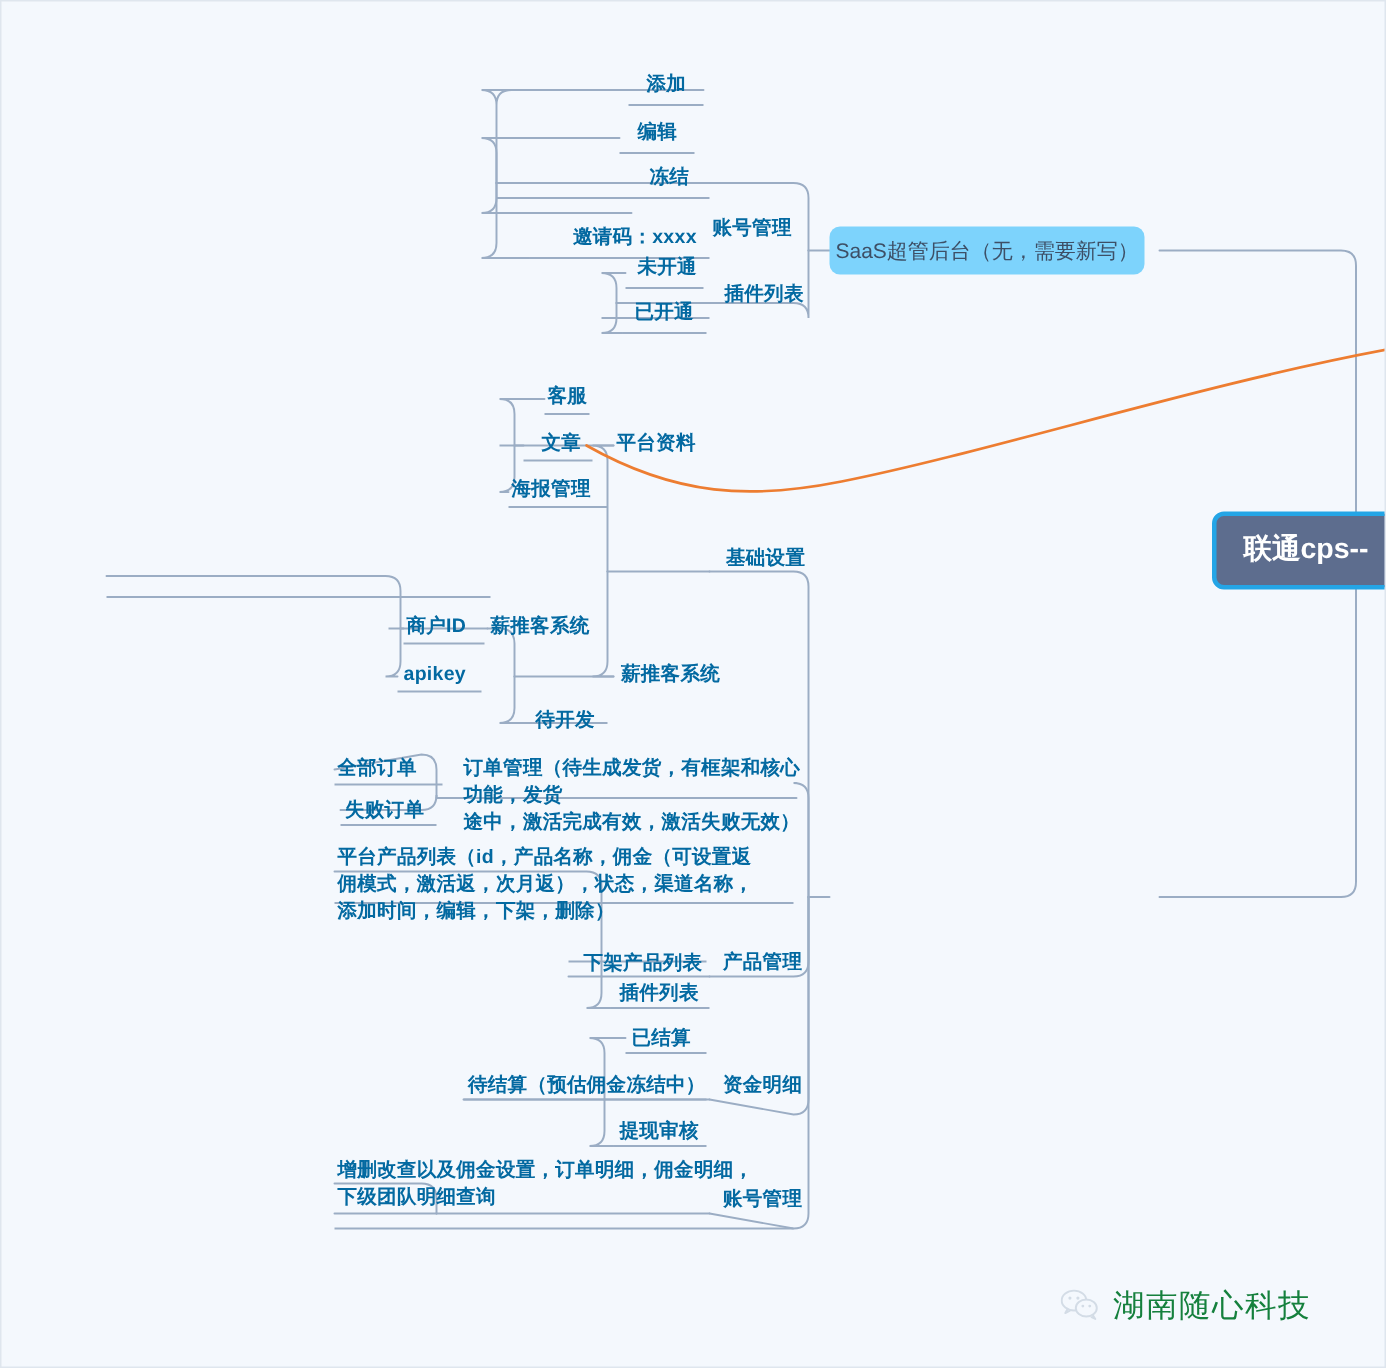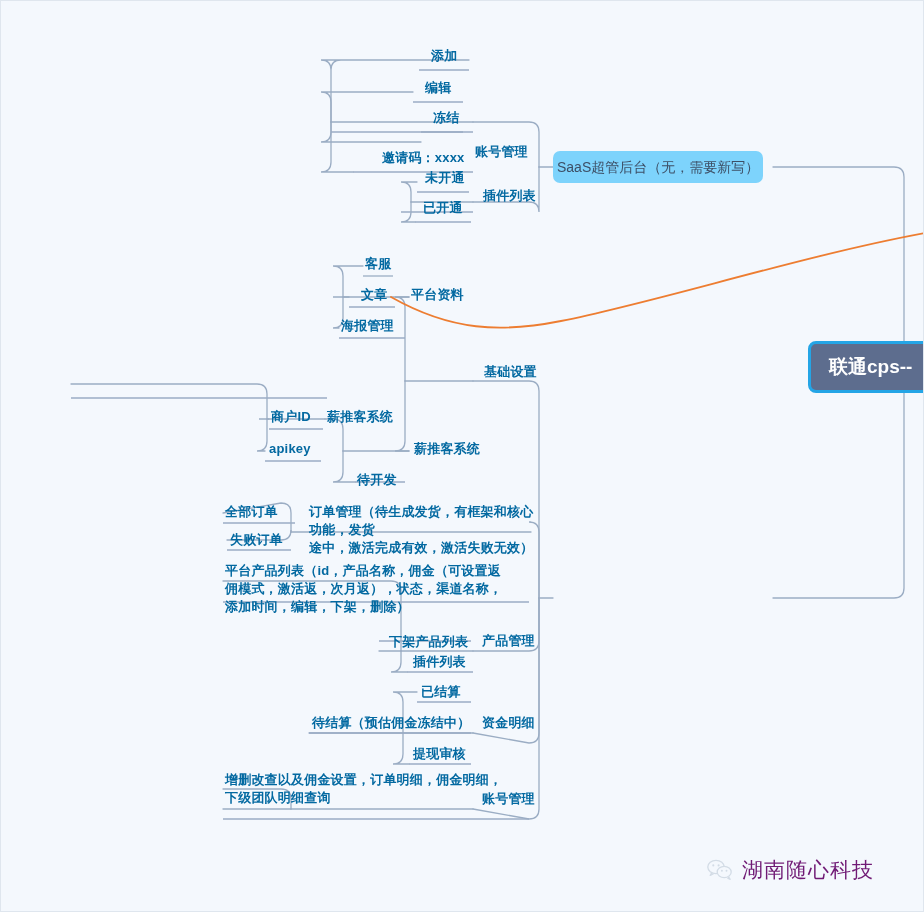--- a/index.html
+++ b/index.html
@@ -64,21 +64,21 @@
   .watermark{
     position:absolute;
     display:flex;
     align-items:center;
     gap:9px;
     color:#d3dce6;
     font-size:21px;
     letter-spacing:1px;
     user-select:none;
   }
-  .wm-text{color:#701a75;}
+  .wm-text{color:#15803d;}
 </style>
 </head>
 <body>
 
 <div id="canvas">
 
   <svg id="wires" viewBox="0 0 924 912" xmlns="http://www.w3.org/2000/svg">
     <g fill="none" stroke="#9badc4" stroke-width="1.3" stroke-linecap="round">
 
       <path d="M903,366 L903,176 Q903,166 893,166 L772,166"></path>

